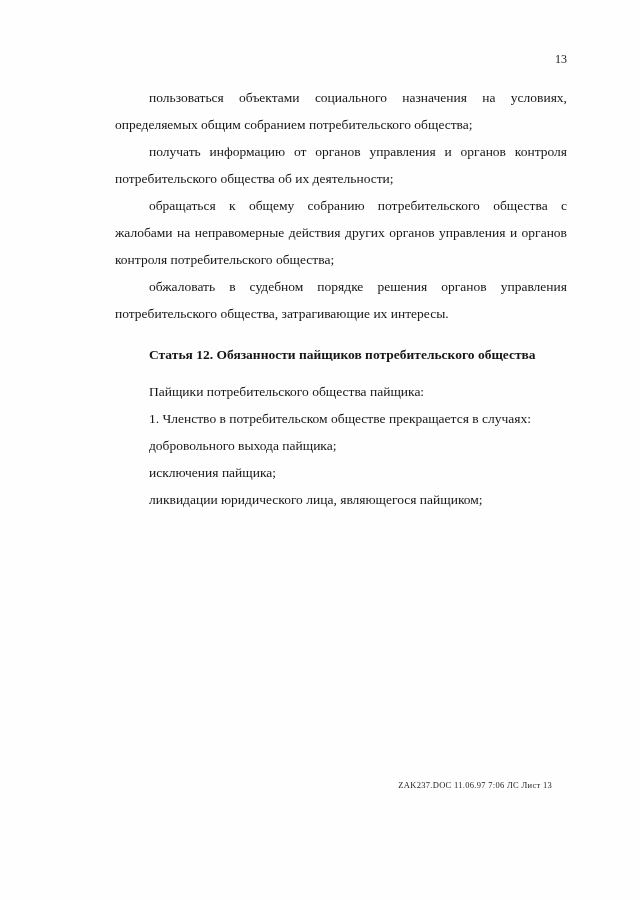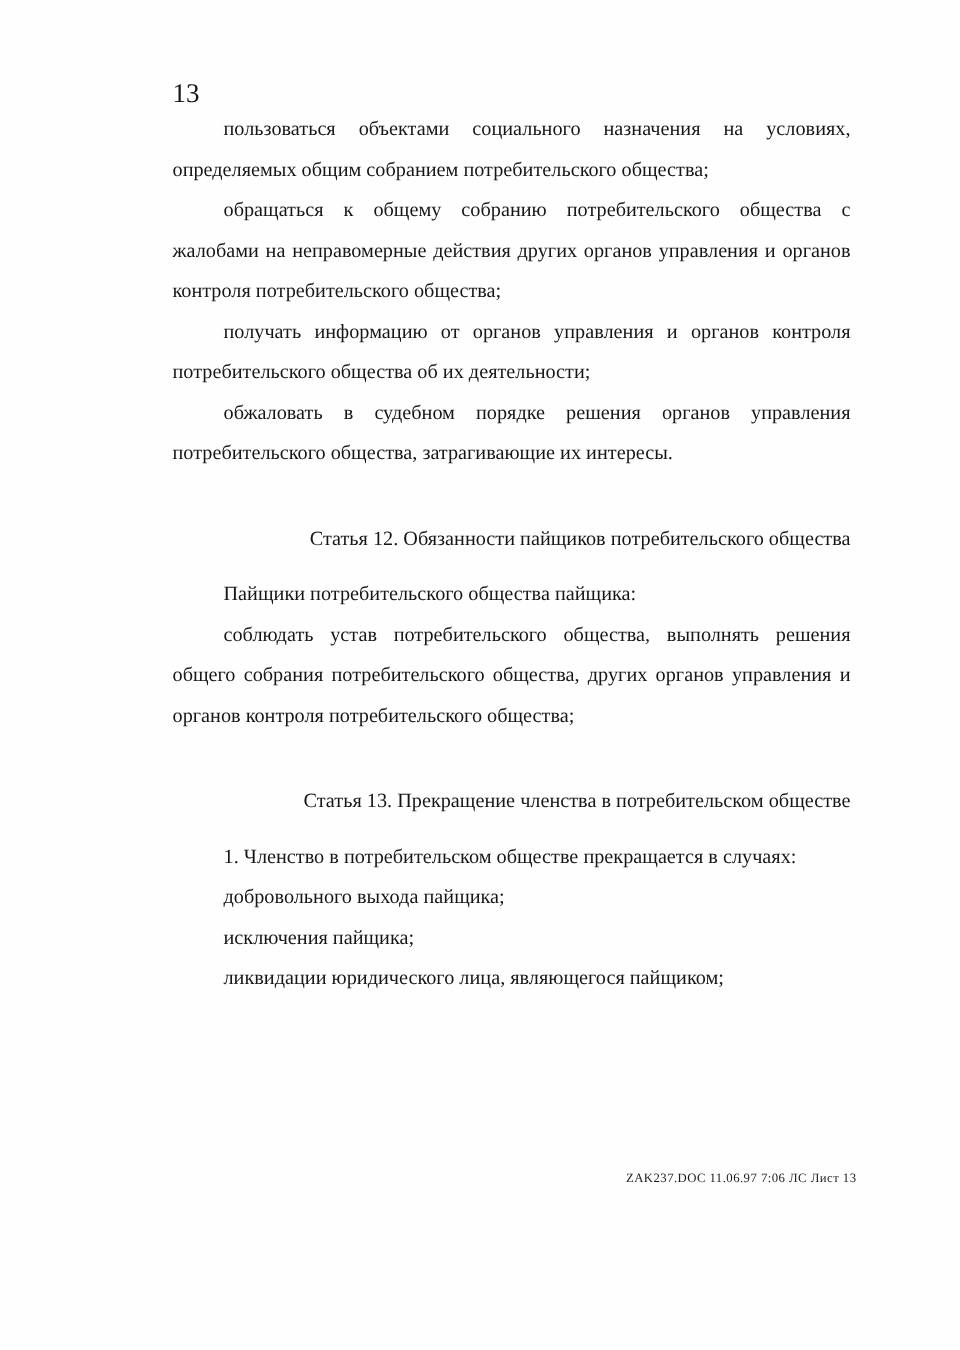--- a/index.html
+++ b/index.html
@@ -14,71 +14,69 @@
     height: 900px;
     background: #fefefe;
     color: #161616;
     overflow: hidden;
   }
   .page-number {
     position: absolute;
     top: 52px;
     left: 115px;
     width: 452px;
-    text-align: left;
-    font-size: 18px;
+    text-align: right;
+    font-size: 12px;
   }
   .text-block {
     position: absolute;
-    top: 72px;
+    top: 84px;
     left: 115px;
     width: 452px;
     font-size: 13.5px;
     line-height: 27px;
     text-align: justify;
   }
   .para {
     text-indent: 34px;
     margin: 0;
   }
   .heading {
-    font-weight: normal;
+    font-weight: bold;
     text-indent: 34px;
-    margin-top: 30px;
+    margin-top: 14px;
     margin-bottom: 10px;
-    text-align: right;
+    text-align: left;
   }
   .footer {
     position: absolute;
     top: 780px;
-    left: 119px;
+    left: 100px;
     width: 452px;
     text-align: right;
     font-size: 8.5px;
     letter-spacing: 0.3px;
     color: #1d1d1d;
     font-family: "Liberation Serif", serif;
   }
 </style>
 </head>
 <body>
 
 <div class="page">
 
   <div class="page-number">13</div>
 
   <div class="text-block">
     <p class="para">пользоваться объектами социального назначения на условиях, определяемых общим собранием потребительского общества;</p>
+    <p class="para">получать информацию от органов управления и органов контроля потребительского общества об их деятельности;</p>
     <p class="para">обращаться к общему собранию потребительского общества с жалобами на неправомерные действия других органов управления и органов контроля потребительского общества;</p>
-    <p class="para">получать информацию от органов управления и органов контроля потребительского общества об их деятельности;</p>
     <p class="para">обжаловать в судебном порядке решения органов управления потребительского общества, затрагивающие их интересы.</p>
     <p class="para heading">Статья 12. Обязанности пайщиков потребительского общества</p>
     <p class="para">Пайщики потребительского общества пайщика:</p>
-    <p class="para">соблюдать устав потребительского общества, выполнять решения общего собрания потребительского общества, других органов управления и органов контроля потребительского общества;</p>
-    <p class="para heading">Статья 13. Прекращение членства в потребительском обществе</p>
     <p class="para">1. Членство в потребительском обществе прекращается в случаях:</p>
     <p class="para">добровольного выхода пайщика;</p>
     <p class="para">исключения пайщика;</p>
     <p class="para">ликвидации юридического лица, являющегося пайщиком;</p>
   </div>
 
   <div class="footer">ZAK237.DOC  11.06.97  7:06  ЛС  Лист 13</div>
 
 </div>
 

